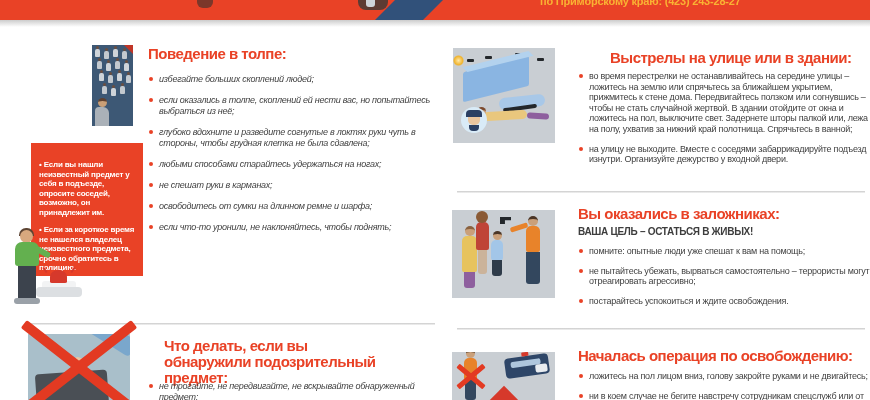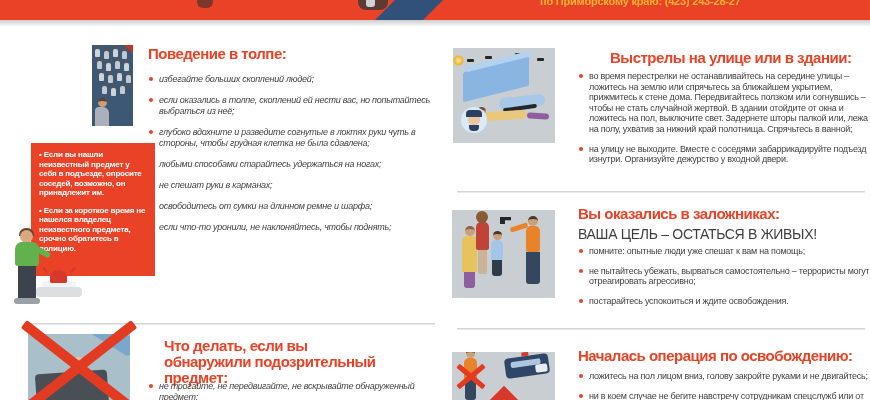--- a/index.html
+++ b/index.html
@@ -21,21 +21,21 @@
   
   .section-title{position:absolute;color:#e94226;font-weight:bold;font-size:15px;line-height:16px;
                  letter-spacing:-0.5px;}
   .bullets{position:absolute;list-style:none;margin:0;padding:0;font-size:9px;line-height:10.6px;
            letter-spacing:-0.25px;color:#3f3f3f;}
   .bullets li{position:relative;padding-left:11px;}
   .bullets li::before{content:"";position:absolute;left:1px;top:3px;width:4px;height:4px;
                       border-radius:50%;background:#e94226;}
   .gap10 li{margin-bottom:10px;font-style:italic;}
   .gap9 li{margin-bottom:9px;}
-  .subtitle{position:absolute;font-size:14px;font-weight:normal;color:#3d3d3d;letter-spacing:-0.3px;}
+  .subtitle{position:absolute;font-size:10px;font-weight:bold;color:#3d3d3d;letter-spacing:-0.3px;}
   .divider{position:absolute;height:2px;background:linear-gradient(#c9c9c9,#f4f4f4);}
 
   
   .img-crowd{position:absolute;left:92px;top:45px;width:41px;height:81px;background:#3d5875;overflow:hidden;}
   .tri{position:absolute;right:0;top:0;width:0;height:0;border-left:9px solid transparent;
        border-top:9px solid #c03527;}
   .cds{position:absolute;left:3px;top:4px;width:5px;height:8px;border-radius:2px 2px 1px 1px;background:#cfd4d9;
        box-shadow:9px 2px 0 #c3c9cf,18px 0 0 #cfd4d9,27px 2px 0 #c3c9cf,
                   2px 12px 0 #c3c9cf,11px 14px 0 #cfd4d9,20px 12px 0 #c3c9cf,29px 14px 0 #cfd4d9,
                   4px 24px 0 #cfd4d9,13px 26px 0 #c3c9cf,22px 24px 0 #cfd4d9,31px 26px 0 #c3c9cf,
@@ -45,23 +45,23 @@
                   2px 12px 0 #6b4f41,11px 14px 0 #6b4f41,20px 12px 0 #6b4f41,29px 14px 0 #6b4f41,
                   4px 24px 0 #6b4f41,13px 26px 0 #6b4f41,22px 24px 0 #6b4f41,31px 26px 0 #6b4f41,
                   7px 37px 0 #6b4f41,16px 39px 0 #6b4f41,25px 37px 0 #6b4f41;}
   .crowd-man{position:absolute;left:2px;bottom:-2px;width:16px;height:30px;}
   .crowd-man::before{content:"";position:absolute;left:4px;top:0;width:9px;height:9px;border-radius:50%;
                      background:#c99f77;border-top:3px solid #5f4130;box-sizing:border-box;}
   .crowd-man::after{content:"";position:absolute;left:1px;top:9px;width:14px;height:21px;
                     background:#aab1b8;border-radius:4px 6px 0 0;}
 
   
-  .found-box{position:absolute;left:31px;top:143px;width:124px;height:133px;background:#e94226;
+  .found-box{position:absolute;left:31px;top:143px;width:112px;height:133px;background:#e94226;
              color:#fff;font-size:8px;font-weight:bold;line-height:9.5px;letter-spacing:-0.2px;
-             padding:7px 8px;box-sizing:border-box;}
+             padding:17px 8px;box-sizing:border-box;}
   .found-box p{margin:0 0 8px 0;}
   .found-box p::before{content:"• ";}
 
   
   .green-man{position:absolute;left:12px;top:230px;width:34px;height:78px;}
   .gm-hair{position:absolute;left:7px;top:-2px;width:15px;height:8px;border-radius:7px 7px 0 0;background:#5d4433;}
   .gm-head{position:absolute;left:8px;top:0;width:13px;height:13px;border-radius:50%;background:#d8a87e;}
   .gm-body{position:absolute;left:3px;top:12px;width:24px;height:24px;border-radius:7px 7px 3px 3px;background:#63b04f;}
   .gm-arm{position:absolute;left:22px;top:19px;width:17px;height:6px;border-radius:3px;background:#63b04f;
           transform:rotate(28deg);}

